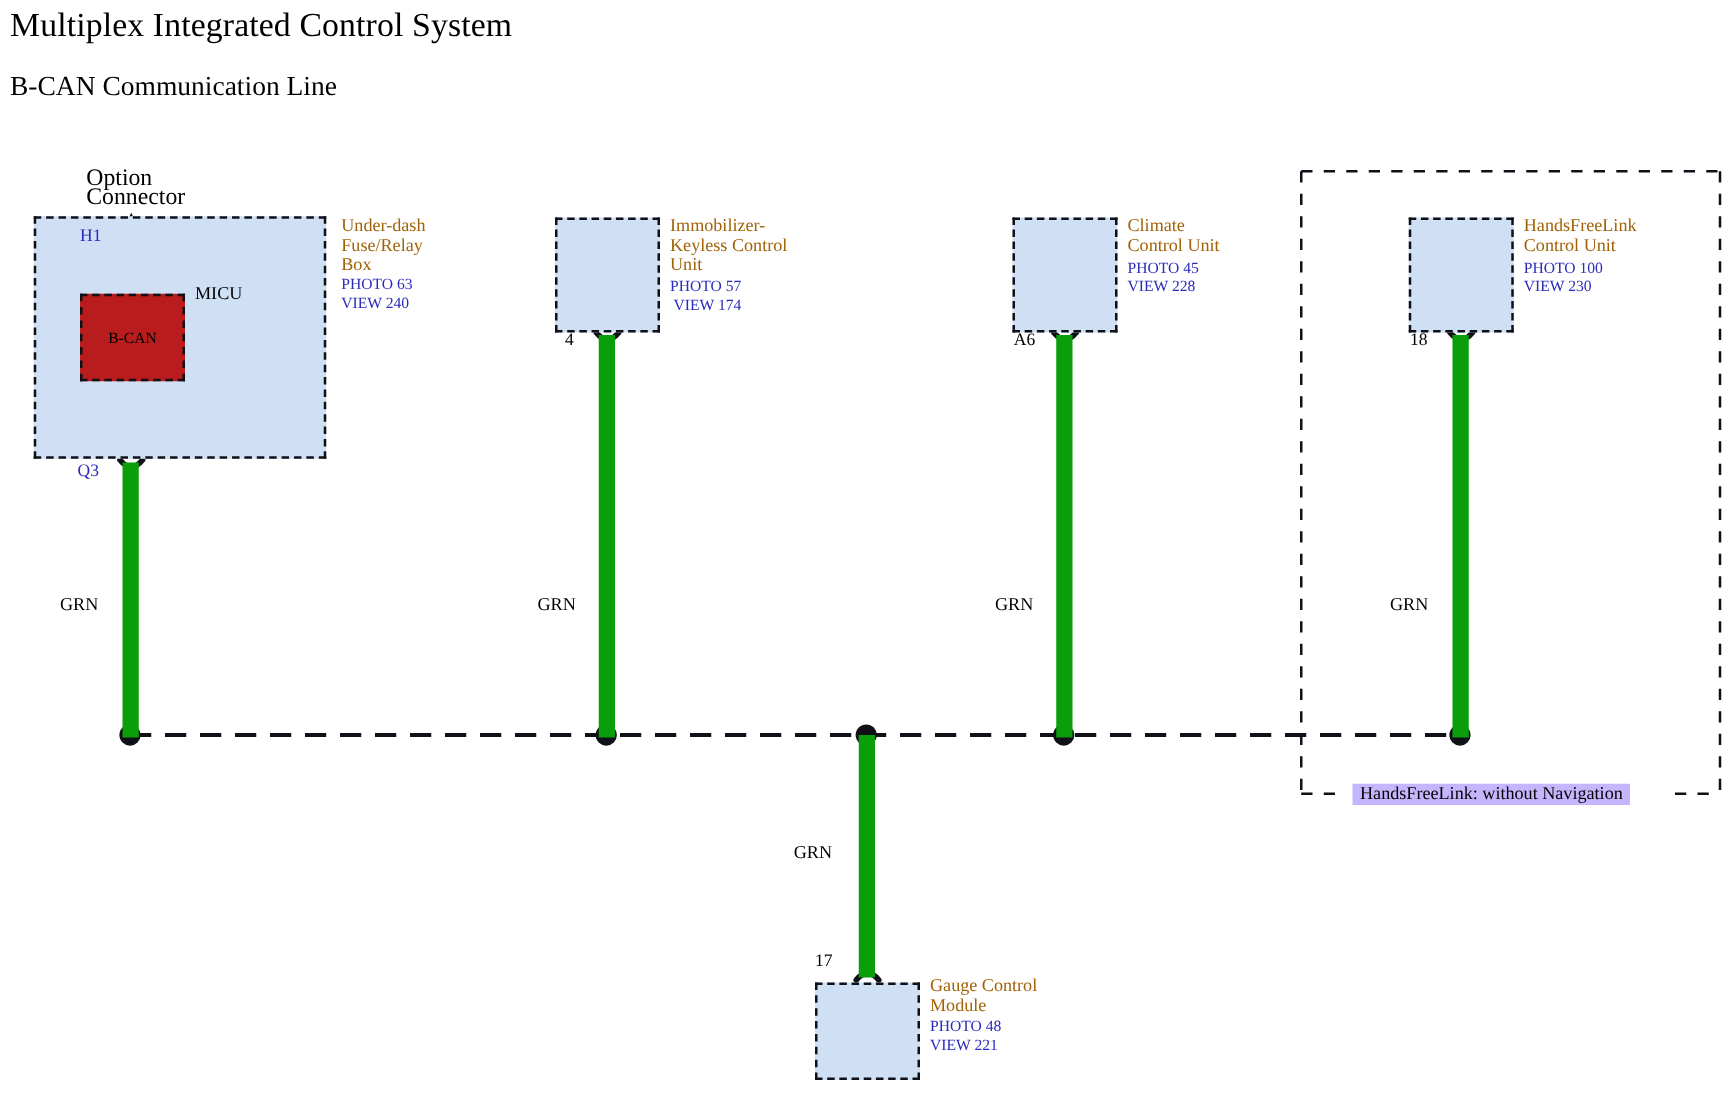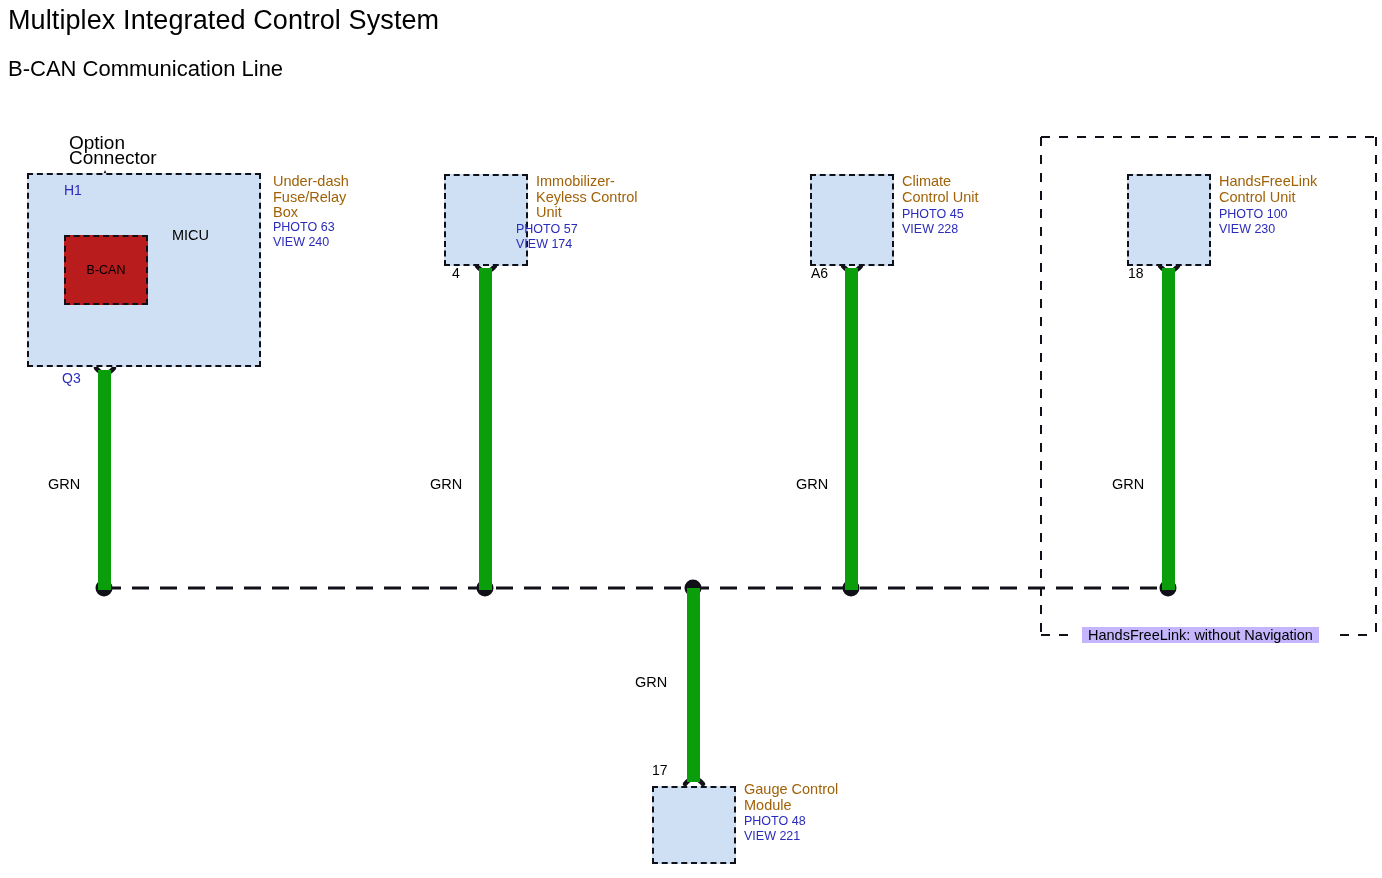--- a/index.html
+++ b/index.html
@@ -13,20 +13,21 @@
     position: relative;
     font-family: "Liberation Sans", sans-serif;
     color: #000000;
     overflow: hidden;
   }
   #canvas {
     position: absolute;
     left: 0; top: 0;
     width: 1242px;
     height: 878px;
+    font-family: Liberation Serif, serif;
   }
   .abs { position: absolute; }
 
   
   .title-main {
     left: 8px; top: 4px;
     font-size: 27px;
     line-height: 32px;
     letter-spacing: 0.1px;
     white-space: nowrap;
@@ -180,42 +181,42 @@
     <div>Option</div>
     <div>Connector</div>
   </div>
 
   <div class="abs pin-label-blue" style="left:64px; top:182px;">H1</div>
 
   <div class="abs inner-box" style="left:64px; top:235px; width:84px; height:70px;">
     <span>B-CAN</span>
   </div>
 
-  <div class="abs micu-label" style="left:156px; top:227px;margin-left:16px;">MICU</div>
+  <div class="abs micu-label" style="left:156px; top:227px;">MICU</div>
 
   <div class="abs pin-label-blue" style="left:62px; top:370px;">Q3</div>
 
   <div class="abs mod-label" style="left:273px; top:174px;">
     <div>Under-dash</div>
     <div>Fuse/Relay</div>
     <div>Box</div>
   </div>
   <div class="abs mod-ref" style="left:273px; top:220px;">
     <div>PHOTO 63</div>
     <div>VIEW 240</div>
   </div>
 
   <div class="abs module-box" style="left:444px; top:174px; width:84px; height:92px;"></div>
   <div class="abs pin-label" style="left:452px; top:265px;">4</div>
   <div class="abs mod-label" style="left:536px; top:174px;">
     <div>Immobilizer-</div>
     <div>Keyless Control</div>
     <div>Unit</div>
   </div>
-  <div class="abs mod-ref" style="left:516px; top:222px;">
+  <div class="abs mod-ref" style="left:536px; top:222px;text-align:right;">
     <div>PHOTO 57</div>
     <div>VIEW 174</div>
   </div>
 
   <div class="abs module-box" style="left:810px; top:174px; width:84px; height:92px;"></div>
   <div class="abs pin-label" style="left:811px; top:265px;">A6</div>
   <div class="abs mod-label" style="left:902px; top:174px;">
     <div>Climate</div>
     <div>Control Unit</div>
   </div>

